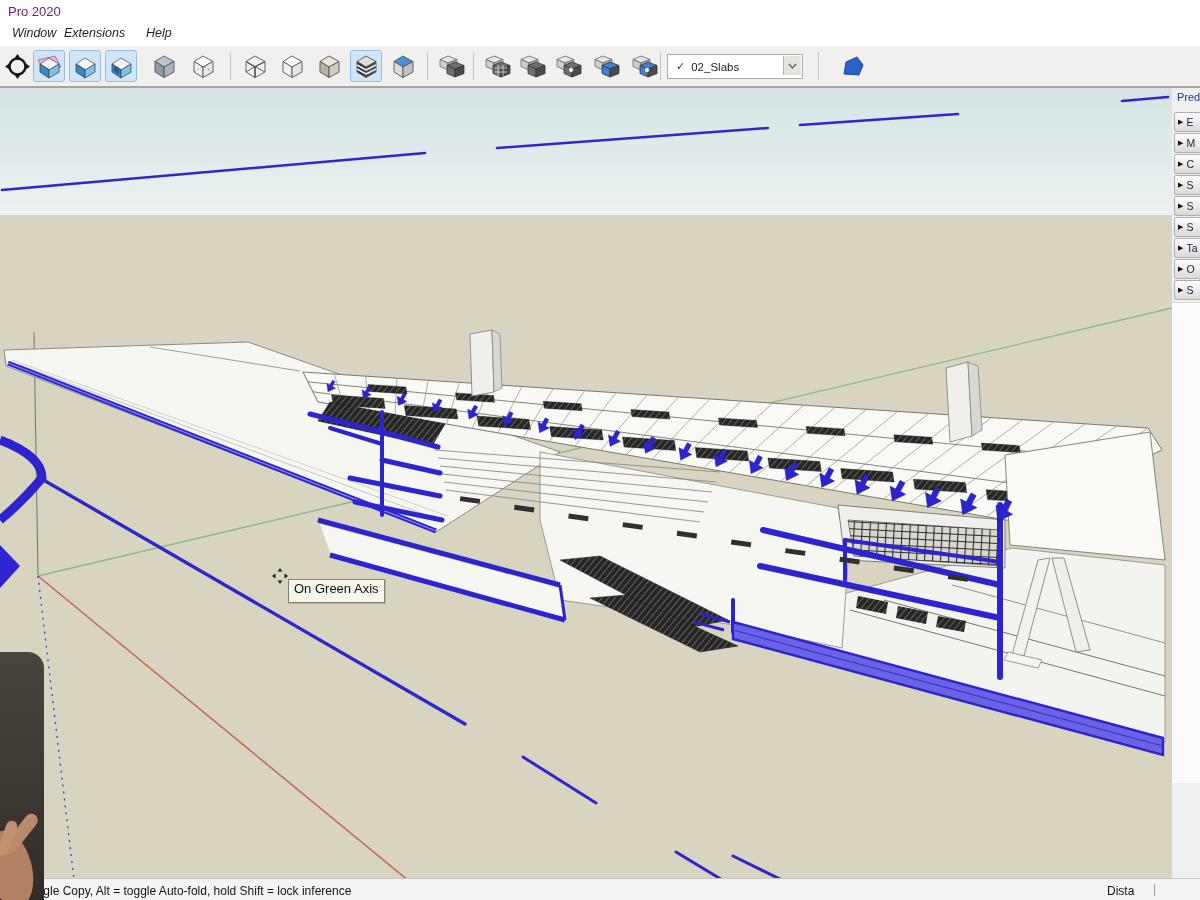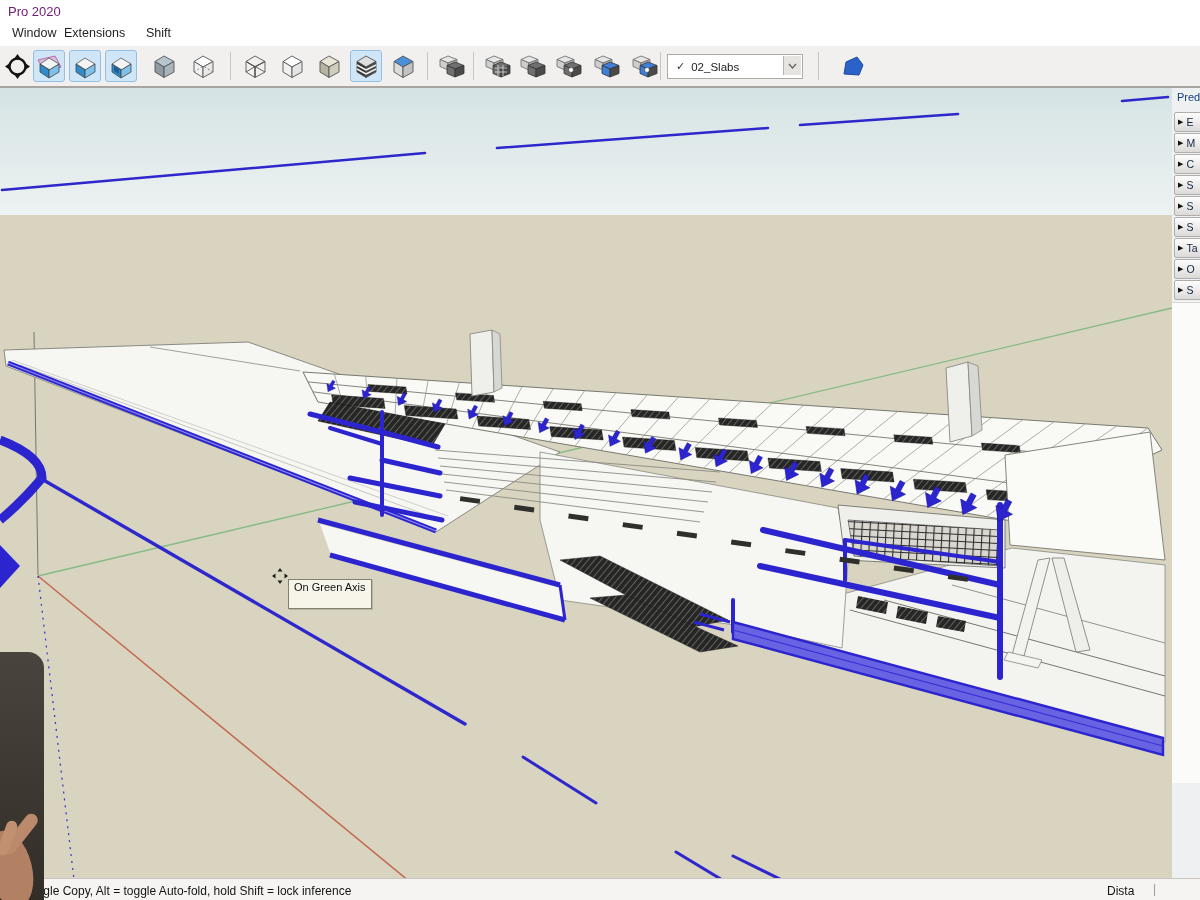--- a/index.html
+++ b/index.html
@@ -3,39 +3,39 @@
 <meta charset="utf-8">
 <style>
   html,body{margin:0;padding:0;}
   body{width:1200px;height:900px;overflow:hidden;position:relative;
        font-family:"Liberation Sans",sans-serif;background:#fff;}
 
   
   .titlebar{position:absolute;left:0;top:0;width:1200px;height:24px;background:#ffffff;}
   .titlebar .title{position:absolute;left:8px;top:4px;font-size:13px;color:#701a75;}
   .menubar{position:absolute;left:0;top:24px;width:1200px;height:22px;background:#ffffff;}
-  .menu-item{position:absolute;top:2px;font-size:12.5px;color:#1f1f1f;cursor:default;}
+  .menu-item{position:absolute;top:2px;font-size:12.5px;color:#1f1f1f;cursor:default;font-style:italic;}
   .toolbar{position:absolute;left:0;top:46px;width:1200px;height:40px;background:#f1f0ee;
            border-bottom:2px solid #a8a5a1;}
   .tbicon{position:absolute;top:5px;width:30px;height:30px;display:flex;align-items:center;
           justify-content:center;border-radius:2px;}
   .tbicon.selected{background:#cfe6f8;outline:1px solid #93bfe4;}
   .tbsep{position:absolute;top:6px;width:1px;height:28px;background:#c9c6c2;}
   .layers-combo{position:absolute;left:667px;top:8px;width:134px;height:23px;background:#ffffff;
                 border:1px solid #adaaa6;display:flex;align-items:center;font-size:11.5px;color:#222;}
   .layers-combo .chk{margin:0 6px 0 8px;font-size:11px;color:#333;}
   .combo-arrow{position:absolute;right:1px;top:1px;width:17px;height:19px;background:#e6e4e1;
                border-left:1px solid #b5b2ae;display:flex;align-items:center;justify-content:center;}
 
   
   #vp{position:absolute;left:0;top:88px;width:1172px;height:790px;display:block;}
 
   
-  .vp-tooltip{position:absolute;left:288px;top:579px;height:15px;padding:1px 5px 12px 5px;
-              background:#f7f5ea;border:1px solid #82816f;font-size:11px;color:#111;
+  .vp-tooltip{position:absolute;left:288px;top:579px;height:15px;padding:1px 5px 6px 5px;
+              background:#f7f5ea;border:1px solid #82816f;font-size:13px;color:#111;
               box-shadow:1px 1px 0 rgba(0,0,0,.15);white-space:nowrap;}
   .move-cursor{position:absolute;left:272px;top:568px;width:16px;height:16px;}
 
   
   .tray{position:absolute;left:1172px;top:88px;width:28px;height:790px;background:#eef0f2;overflow:hidden;}
   .tray-header{height:20px;padding:3px 0 0 5px;font-size:11px;color:#16407c;background:#eef0f2;}
   .tray-item{margin:1px 0 1px 2px;width:30px;height:18px;border:1px solid #b0aeac;border-radius:2px;
              background:linear-gradient(#fdfdfd,#dcdad8);display:flex;align-items:center;
              padding-left:3px;font-size:10.5px;color:#10243f;cursor:default;}
   .tray-item .arr{font-size:7px;margin-right:3px;color:#111;}
@@ -62,21 +62,21 @@
 </head>
 <body>
 
 <div class="titlebar">
   <span class="title">Pro 2020</span>
 </div>
 
 <div class="menubar">
   <span class="menu-item" style="left:12px">Window</span>
   <span class="menu-item" style="left:64px">Extensions</span>
-  <span class="menu-item" style="left:146px">Shift</span>
+  <span class="menu-item" style="left:146px">Help</span>
 </div>
 
 <div class="toolbar">
   <div id="tb-icons">
       <div class="tbicon" style="left: 2px;">
         <svg width="27" height="27" viewBox="0 0 27 27">
           <circle cx="13.5" cy="13.5" r="8" fill="none" stroke="#141414" stroke-width="2.4"></circle>
           <polygon points="13.5,1 10,6 17,6" fill="#141414"></polygon>
           <polygon points="13.5,26 10,21 17,21" fill="#141414"></polygon>
           <polygon points="1,13.5 6,10 6,17" fill="#141414"></polygon>

